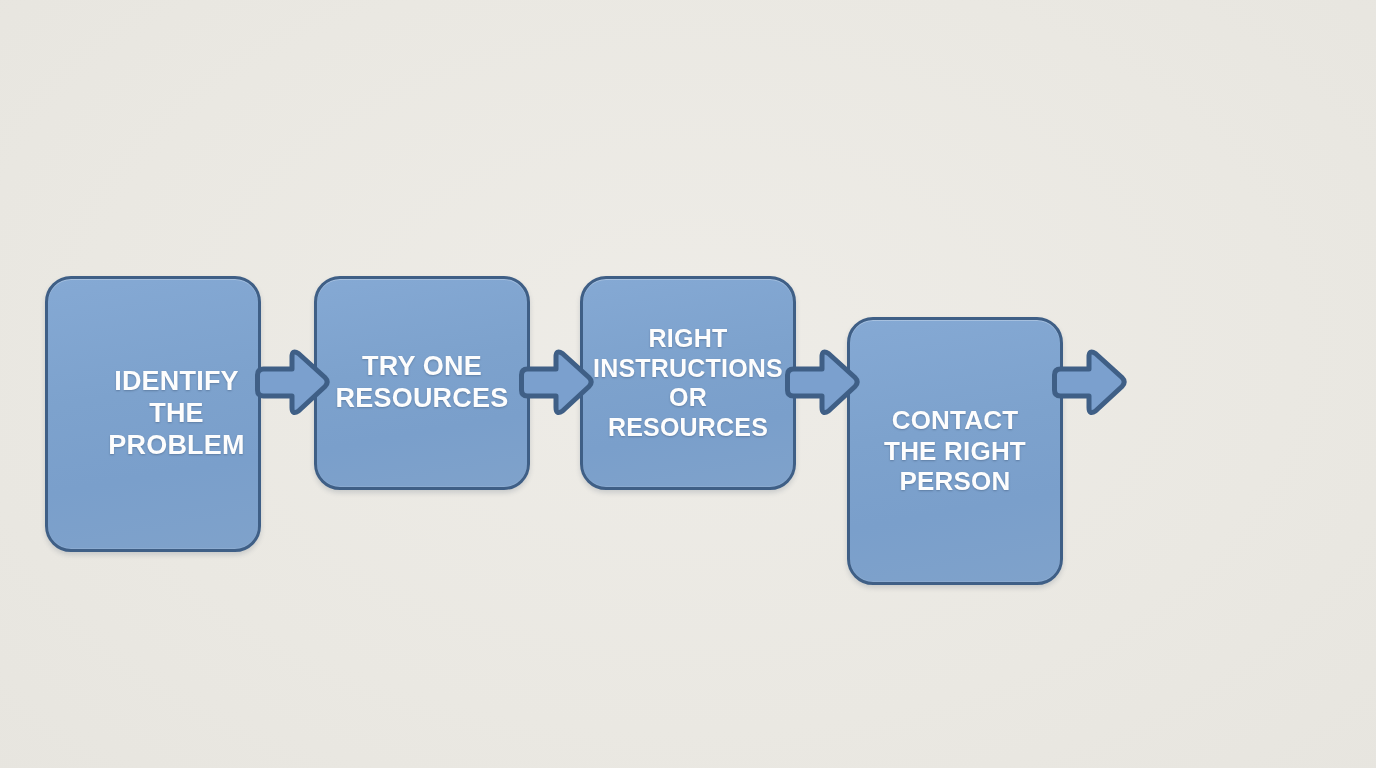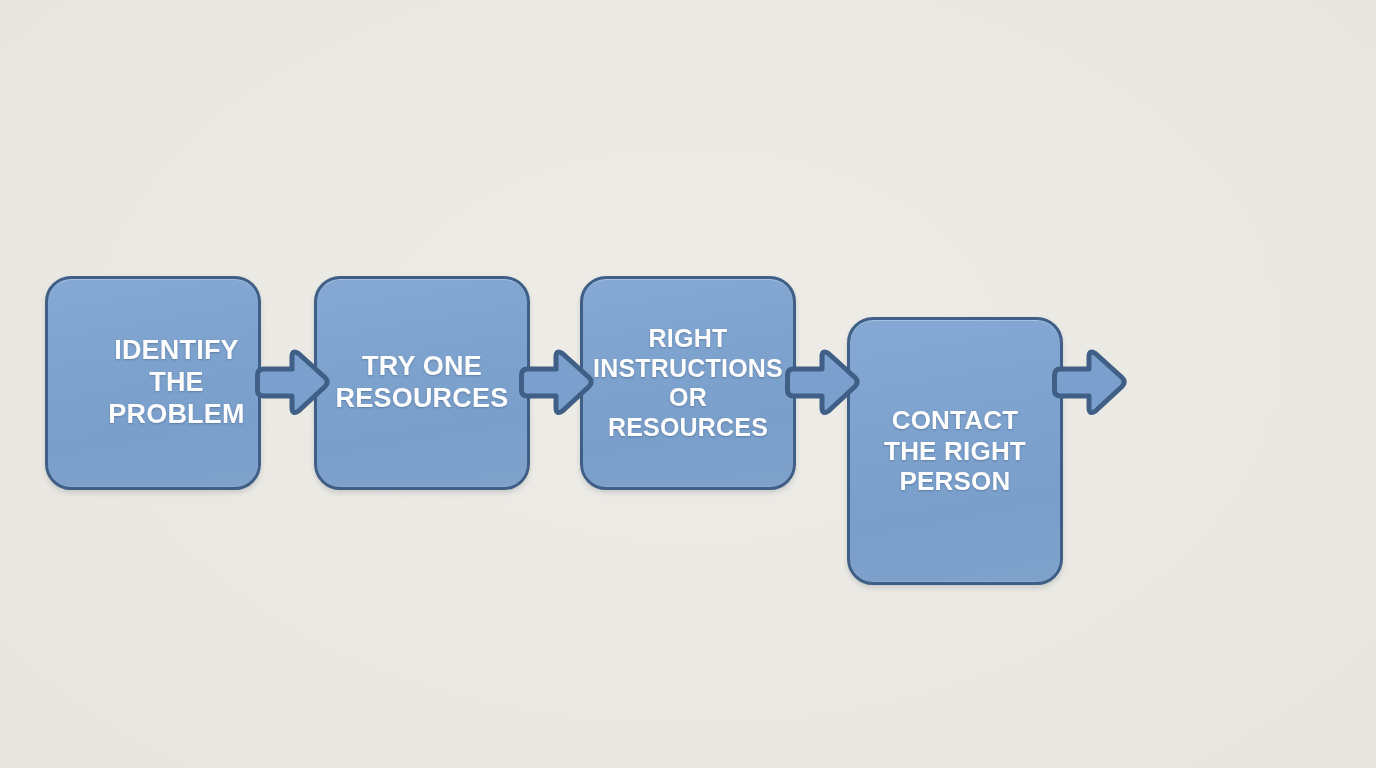--- a/index.html
+++ b/index.html
@@ -60,21 +60,21 @@
     z-index: 5;
     pointer-events: none;
   }
   .arrow svg { display: block; overflow: visible; }
 </style>
 </head>
 <body>
 
 <div id="flow-canvas">
 
-  <div class="node size-lg" style="left:45px; top:276px; width:216px; height:214px;padding-left:47px;">
+  <div class="node size-lg" style="left:45px; top:276px; width:216px; height:276px;padding-left:47px;">
     <div class="node-label">IDENTIFY
 THE
 PROBLEM</div>
   </div>
 
   <div class="arrow" style="left:254px; top:345px; width:78px; height:76px;">
     <svg width="78" height="76" viewBox="0 0 78 76">
       <path d="M 3.5 30 Q 3.5 24 9.5 24 L 38 24 L 38 12 Q 38 4 44.5 8.5 L 71 32.5
                Q 75.5 37 71 41.5 L 44.5 66 Q 38 70.5 38 62.5 L 38 51 L 9.5 51
                Q 3.5 51 3.5 45 Z" fill="#7ba0ce" stroke="#3f5f86" stroke-width="5" stroke-linejoin="round" stroke-linecap="round"></path>

